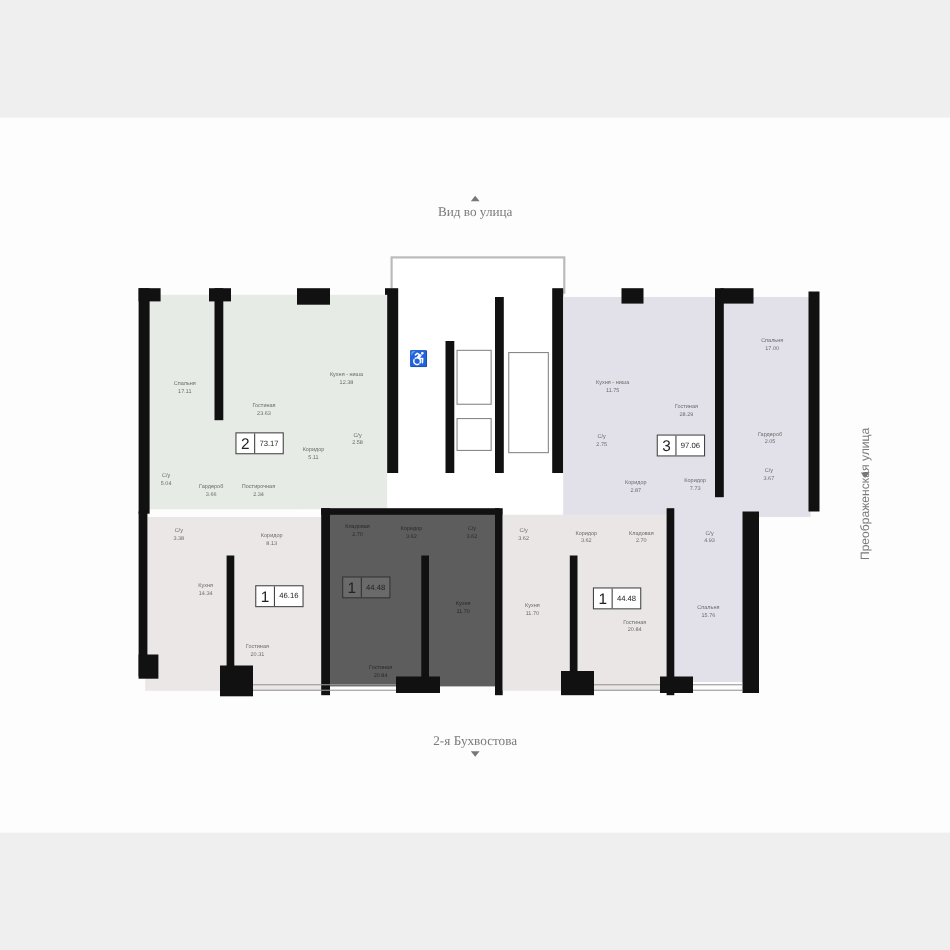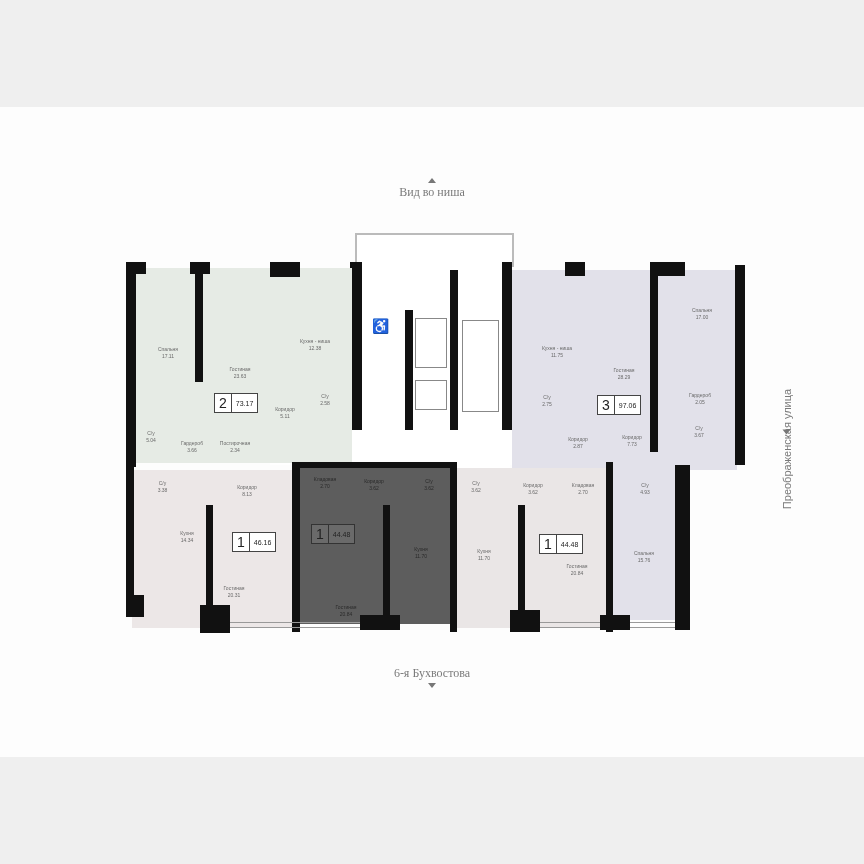--- a/index.html
+++ b/index.html
@@ -22,24 +22,24 @@
   .thin{position:absolute;border:1px solid #888;background:transparent;}
   .balcony{position:absolute;border:2px solid #bbb;background:#fff;}
 </style>
 </head>
 <body>
 
 <div class="canvas"></div>
 
 <div class="label" style="left:372px;top:178px;width:120px;">
   <div class="arrow-up"></div>
-  <span>Вид во ниша</span>
+  <span>Вид во улица</span>
 </div>
 <div class="label" style="left:372px;top:666px;width:120px;">
-  <span>6-я Бухвостова</span>
+  <span>2-я Бухвостова</span>
   <div class="arrow-down"></div>
 </div>
 <div class="side-label">
   <div class="side-text">Преображенская улица</div>
   <div class="side-arrow"></div>
 </div>
 
 <div class="balcony" style="left:355px;top:233px;width:155px;height:30px;"></div>
 
 <div class="core" style="left:350px;top:262px;width:160px;height:210px;"></div>

